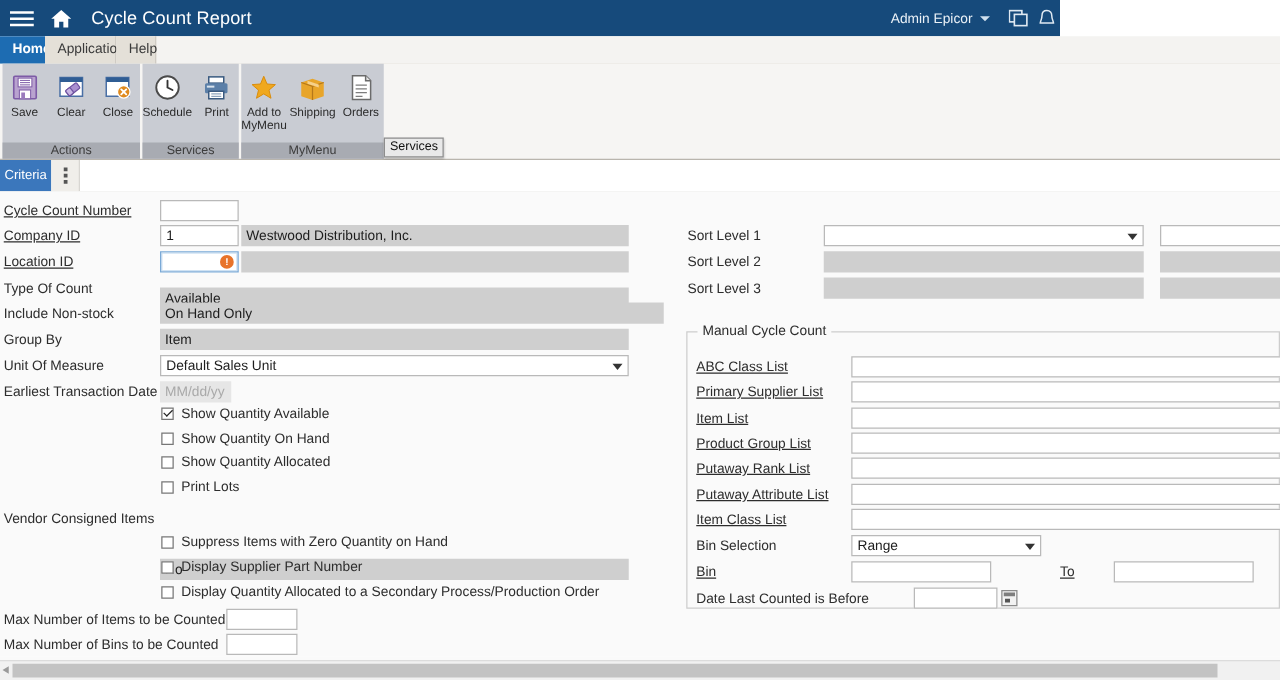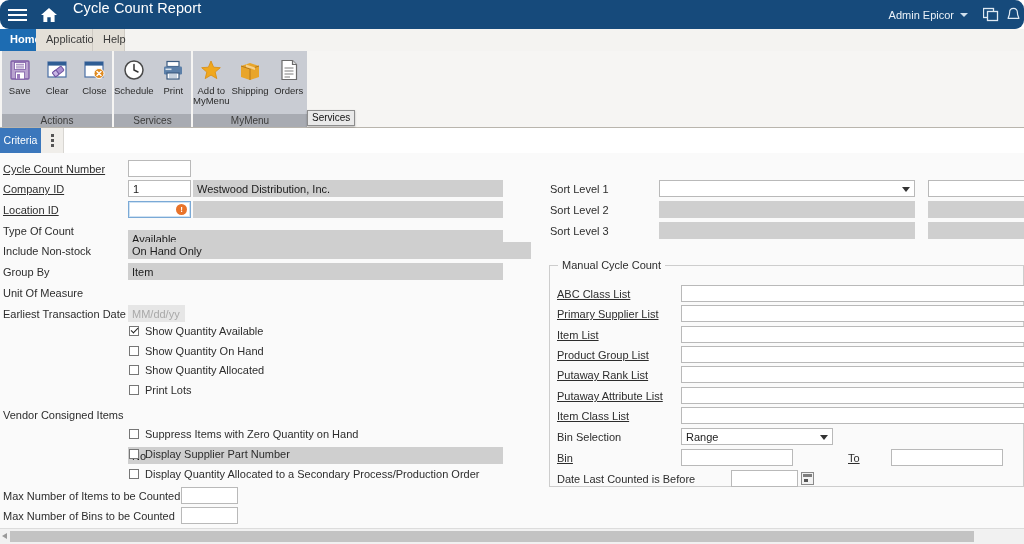--- a/index.html
+++ b/index.html
@@ -6,22 +6,22 @@
   body{
     width:1024px;height:544px;overflow:hidden;
     font-family:"Liberation Sans",sans-serif;
     font-size:11px;color:#000;background:#ffffff;
     -webkit-font-smoothing:antialiased;
   }
   .app{position:relative;width:1024px;height:544px;}
 
   
   .titlebar{
-    position:absolute;left:0;top:0;width:1024px;height:29px;
-    background:#164a7b;display:flex;align-items:flex-start;border-radius:9px;
+    position:absolute;left:0;top:0;width:848px;height:29px;
+    background:#164a7b;display:flex;align-items:center;
   }
   .hamburger{width:34px;height:29px;display:flex;flex-direction:column;
     align-items:center;justify-content:center;gap:3px;cursor:pointer;}
   .hamburger i{display:block;width:19px;height:2px;background:#fff;}
   .home-ico{width:30px;height:29px;display:flex;align-items:center;justify-content:center;cursor:pointer;}
   .apptitle{font-size:14.5px;color:#fff;margin-left:9px;letter-spacing:.1px;}
   .tb-right{position:absolute;right:0;top:0;height:29px;display:flex;align-items:center;}
   .userlbl{font-size:11px;color:#eaf1f7;}
   .caret-dn{margin-left:6px;margin-right:10px;width:0;height:0;
     border-left:4px solid transparent;border-right:4px solid transparent;border-top:4px solid #cfe0ee;}
@@ -279,20 +279,24 @@
     <div class="lbl" style="left:3px;top:72px;">Type Of Count</div>
     <div class="fld ro" style="left:128px;top:69px;width:375px;margin-top:8px;">Available</div>
 
     <div class="lbl" style="left:3px;top:92px;">Include Non-stock</div>
     <div class="fld ro" style="left:128px;top:89px;width:403px;">On Hand Only</div>
 
     <div class="lbl" style="left:3px;top:113px;">Group By</div>
     <div class="fld ro" style="left:128px;top:110px;width:375px;">Item</div>
 
     <div class="lbl" style="left:3px;top:134px;">Unit Of Measure</div>
+    <div class="combo" style="left:128px;top:131px;width:375px;">
+      <span>Default Sales Unit</span>
+      <span class="arw"></span>
+    </div>
 
     <div class="lbl" style="left:3px;top:155px;">Earliest Transaction Date</div>
     <div class="fld ph" style="left:128px;top:152px;width:57px;">MM/dd/yy</div>
 
     <div class="cbrow" style="left:129px;top:172px;">
       <span class="cbox on"></span>
       <span class="cblabel">Show Quantity Available</span>
     </div>
     <div class="cbrow" style="left:129px;top:192px;">
       <span class="cbox"></span>

